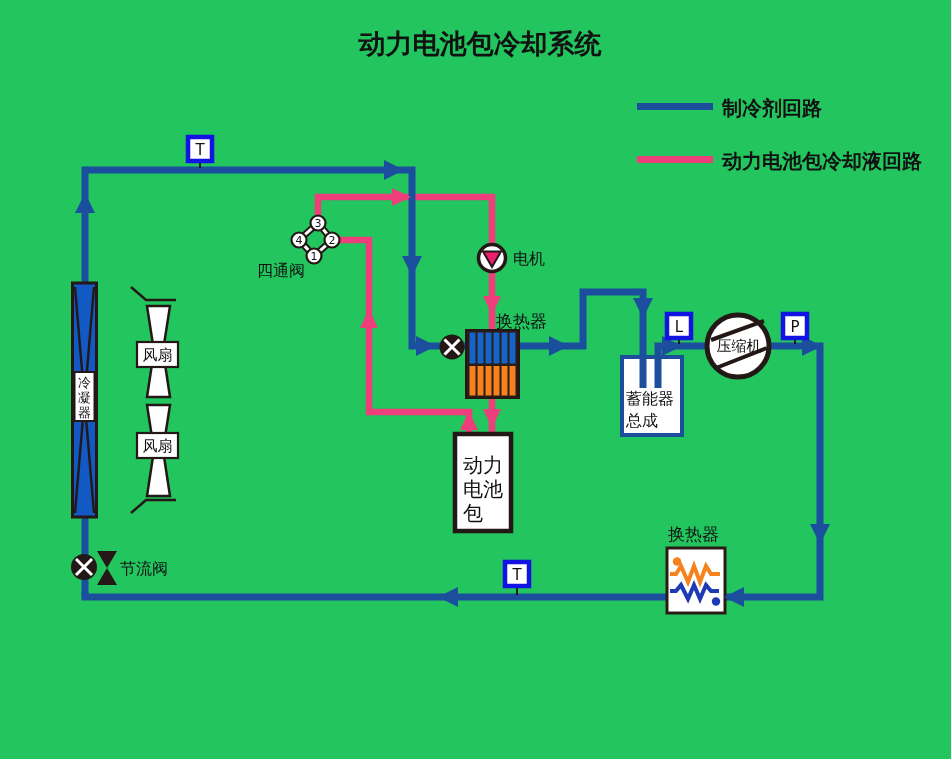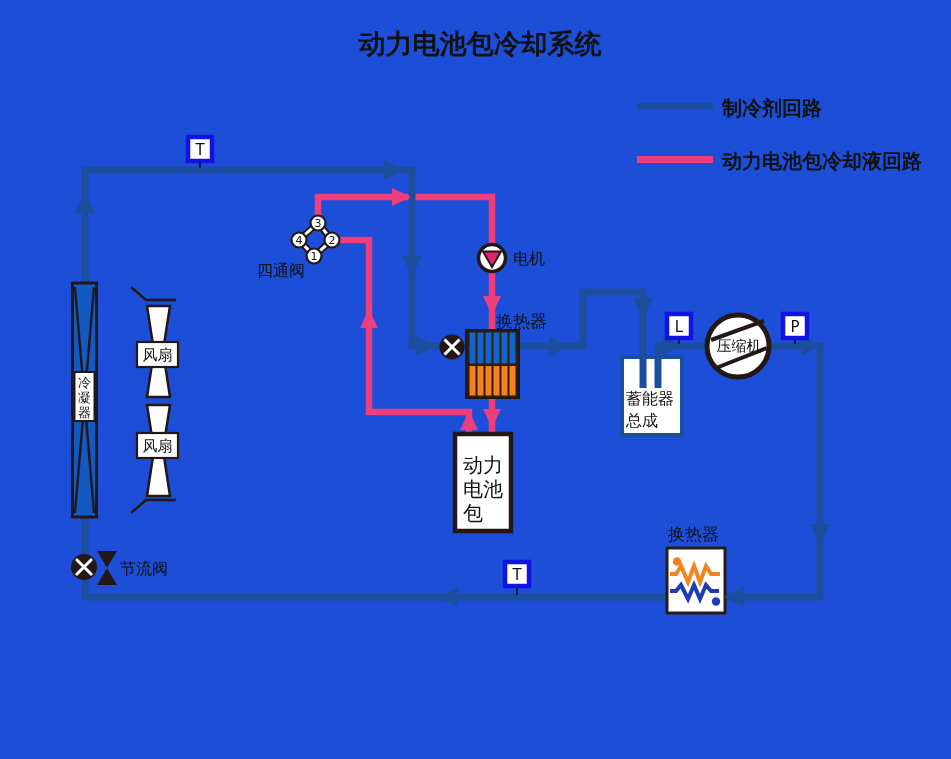--- a/index.html
+++ b/index.html
@@ -1,16 +1,16 @@
 <!DOCTYPE html>
 <html><head>
 <meta charset="utf-8">
 <style>
   html,body{margin:0;padding:0;background:#ffffff;}
-  .stage{position:relative;width:951px;height:759px;background:#1d4ed8;overflow:hidden;
+  .stage{position:relative;width:951px;height:759px;background:#22c55e;overflow:hidden;
          font-family:"DejaVu Sans","Liberation Sans",sans-serif;}
   svg{position:absolute;left:0;top:0;}
   text{font-family:"DejaVu Sans","Liberation Sans",sans-serif;fill:#111;}
   .title-t{font-size:27px;font-weight:bold;}
   .legend-t{font-size:20px;font-weight:bold;}
   .lbl{font-size:16px;}
   .lbl-hx{font-size:17px;}
   .lbl-batt{font-size:20px;}
   .lbl-small{font-size:15px;}
   .lbl-cond{font-size:13px;}

